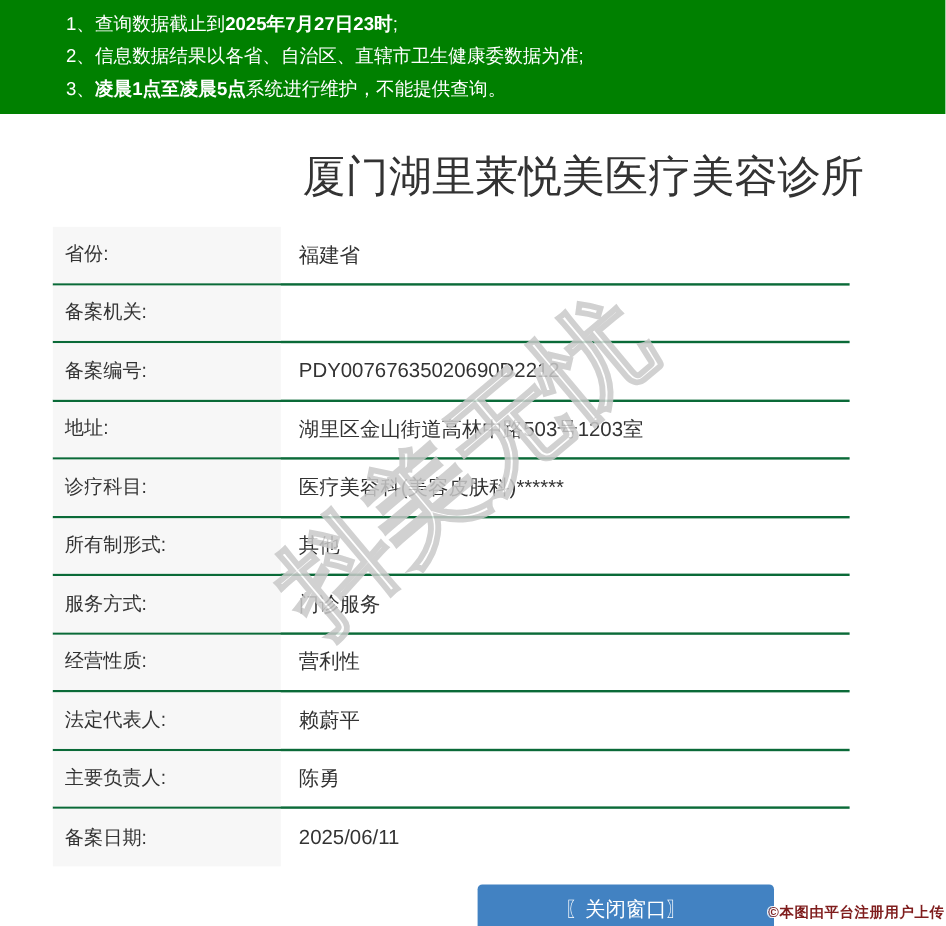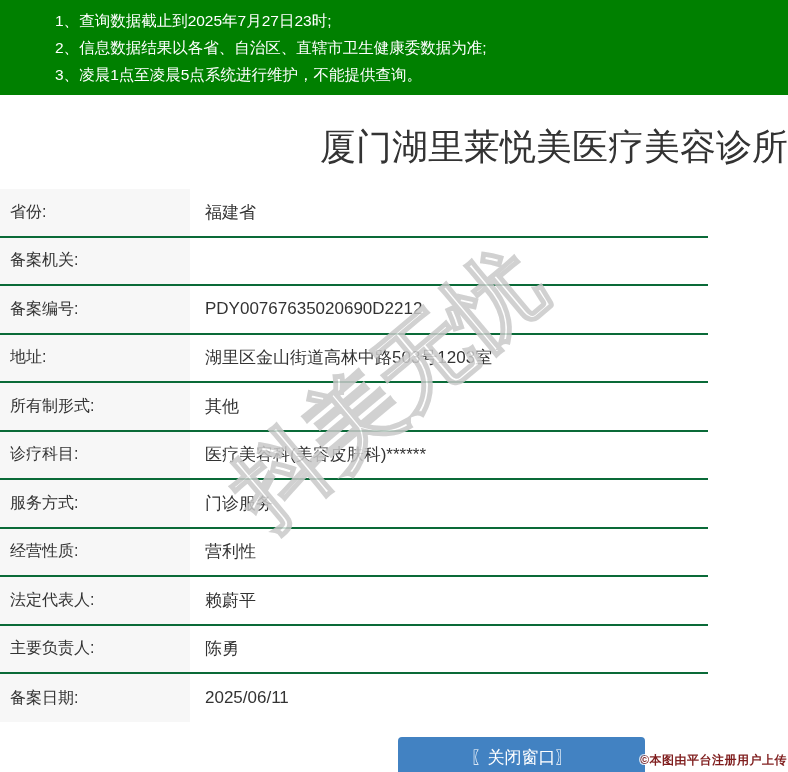--- a/index.html
+++ b/index.html
@@ -24,35 +24,35 @@
     background:var(--header-green);
     color:#ffffff;
     padding-top:7px;
   }
   .notice-line{
     padding-left:55px;
     line-height:27px;
     font-size:15.5px;
     white-space:nowrap;
   }
-  .notice-line b{font-weight:normal;}
+  .notice-line b{font-weight:bold;}
   
   .title{
     position:absolute;
     left:252px;width:536px;top:126px;
-    text-align:right;
+    text-align:left;
     font-size:36px;
     font-weight:400;
     color:#333;
     line-height:42px;
     white-space:nowrap;
   }
   
   .info-table{
-    position:absolute;top:189px;left:0;width:708px;
+    position:absolute;top:189px;left:0;width:708px;padding-left:44px;
   }
   .row{
     display:flex;
     height:48.5px;
     border-bottom:2px solid var(--row-border);
   }
   .row:last-child{
     height:48px;
     border-bottom:none;
   }
@@ -134,26 +134,26 @@
   </div>
   <div class="row">
     <div class="cell-label">备案编号:</div>
     <div class="cell-value">PDY00767635020690D2212</div>
   </div>
   <div class="row">
     <div class="cell-label">地址:</div>
     <div class="cell-value">湖里区金山街道高林中路503号1203室</div>
   </div>
   <div class="row">
+    <div class="cell-label">诊疗科目:</div>
+    <div class="cell-value">医疗美容科(美容皮肤科)******</div>
+  </div>
+  <div class="row">
     <div class="cell-label">所有制形式:</div>
     <div class="cell-value">其他</div>
-  </div>
-  <div class="row">
-    <div class="cell-label">诊疗科目:</div>
-    <div class="cell-value">医疗美容科(美容皮肤科)******</div>
   </div>
   <div class="row">
     <div class="cell-label">服务方式:</div>
     <div class="cell-value">门诊服务</div>
   </div>
   <div class="row">
     <div class="cell-label">经营性质:</div>
     <div class="cell-value">营利性</div>
   </div>
   <div class="row">

